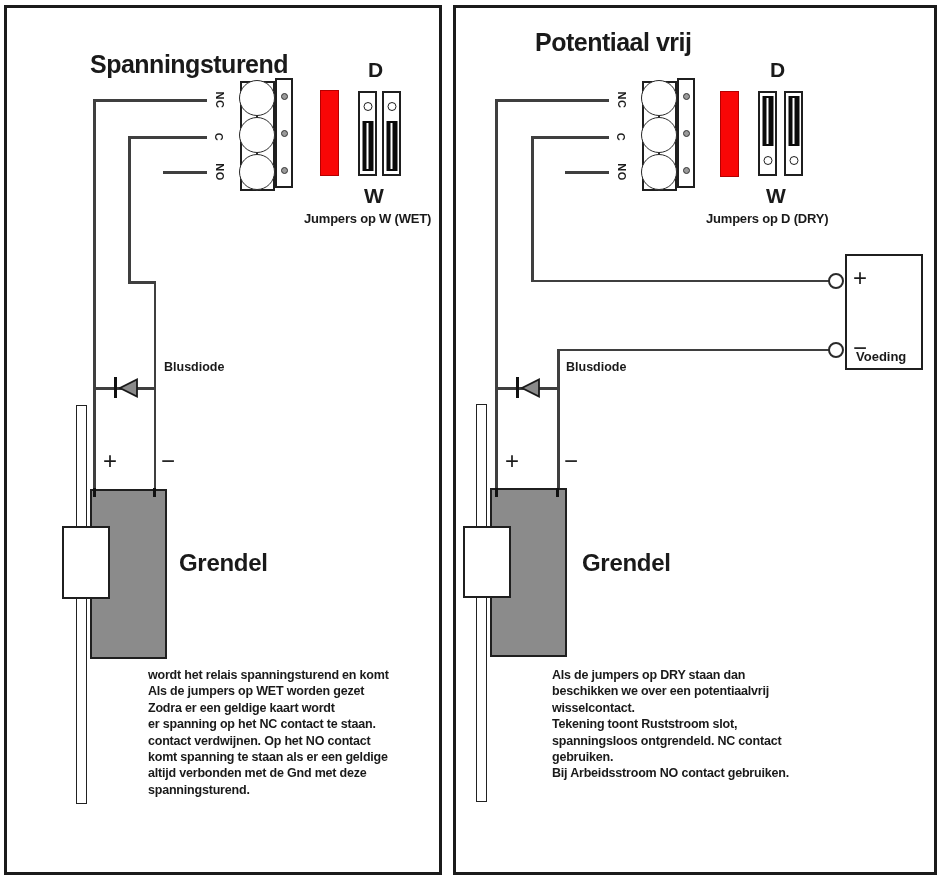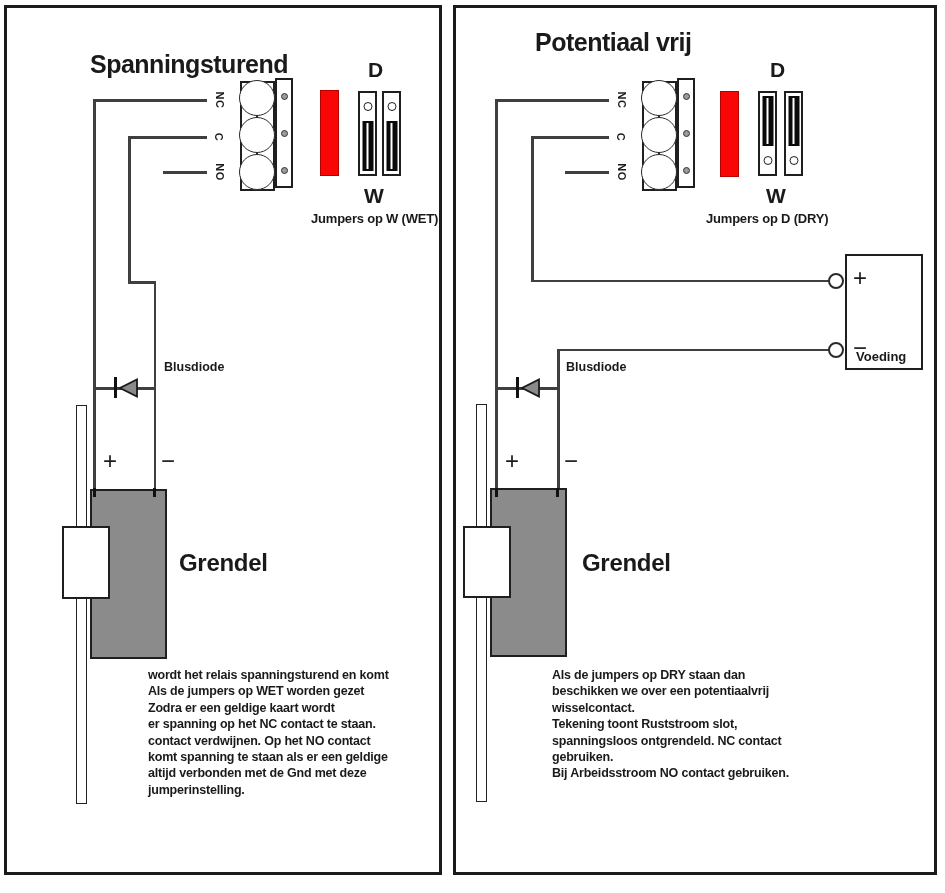--- a/index.html
+++ b/index.html
@@ -79,21 +79,21 @@
   <div class="jumper" style="left:358px;top:91px;">
     <span class="jhole" style="top:9px;"></span>
     <span class="jshunt" style="bottom:3px;"></span>
   </div>
   <div class="jumper" style="left:382px;top:91px;">
     <span class="jhole" style="top:9px;"></span>
     <span class="jshunt" style="bottom:3px;"></span>
   </div>
   <div class="jlbl" style="left:368px;top:58px;">D</div>
   <div class="jlbl" style="left:364px;top:184px;">W</div>
-  <div class="caption" style="left:311px;top:211px;">Jumpers op W (WET)</div>
+  <div class="caption" style="left:304px;top:211px;">Jumpers op W (WET)</div>
 
   <div class="dbar" style="left:114px;top:377px;"></div>
   <svg class="dsvg" style="left:117px;top:377px;" width="22" height="22" viewBox="0 0 22 22">
     <polygon points="20,2.5 20,19.5 3,11" fill="#8a8a8a" stroke="#1a1a1a" stroke-width="1.8"></polygon>
   </svg>
   <div class="dlabel" style="left:164px;top:360px;">Blusdiode</div>
 
   <div class="pm" style="left:103px;top:447px;">+</div>
   <div class="pm" style="left:161px;top:447px;">−</div>
   <div class="bolt" style="left:76px;top:405px;height:397px;"></div>
@@ -102,21 +102,21 @@
   <div class="grendel" style="left:179px;top:549px;">Grendel</div>
 
   <div class="desc" style="left:148px;top:667px;width:280px;">
     <div class="dline">wordt het relais spanningsturend en komt</div>
     <div class="dline">Als de jumpers op WET worden gezet</div>
     <div class="dline">Zodra er een geldige kaart wordt</div>
     <div class="dline">er spanning op het NC contact te staan.</div>
     <div class="dline">contact verdwijnen. Op het NO contact</div>
     <div class="dline">komt spanning te staan als er een geldige</div>
     <div class="dline">altijd verbonden met de Gnd met deze</div>
-    <div class="dline">jumperinstelling.</div>
+    <div class="dline">spanningsturend.</div>
   </div>
 
   <section class="panel" style="left:453px;width:478px;"></section>
 
   <div class="title" style="left:535px;top:28px;">Potentiaal vrij</div>
 
   <div class="wire wh" style="left:495px;top:99px;width:114px;"></div>
   <div class="wire wv" style="left:495px;top:99px;height:390px;"></div>
   <div class="wire wh" style="left:531px;top:136px;width:78px;"></div>
   <div class="wire wv" style="left:531px;top:136px;height:146px;"></div>

